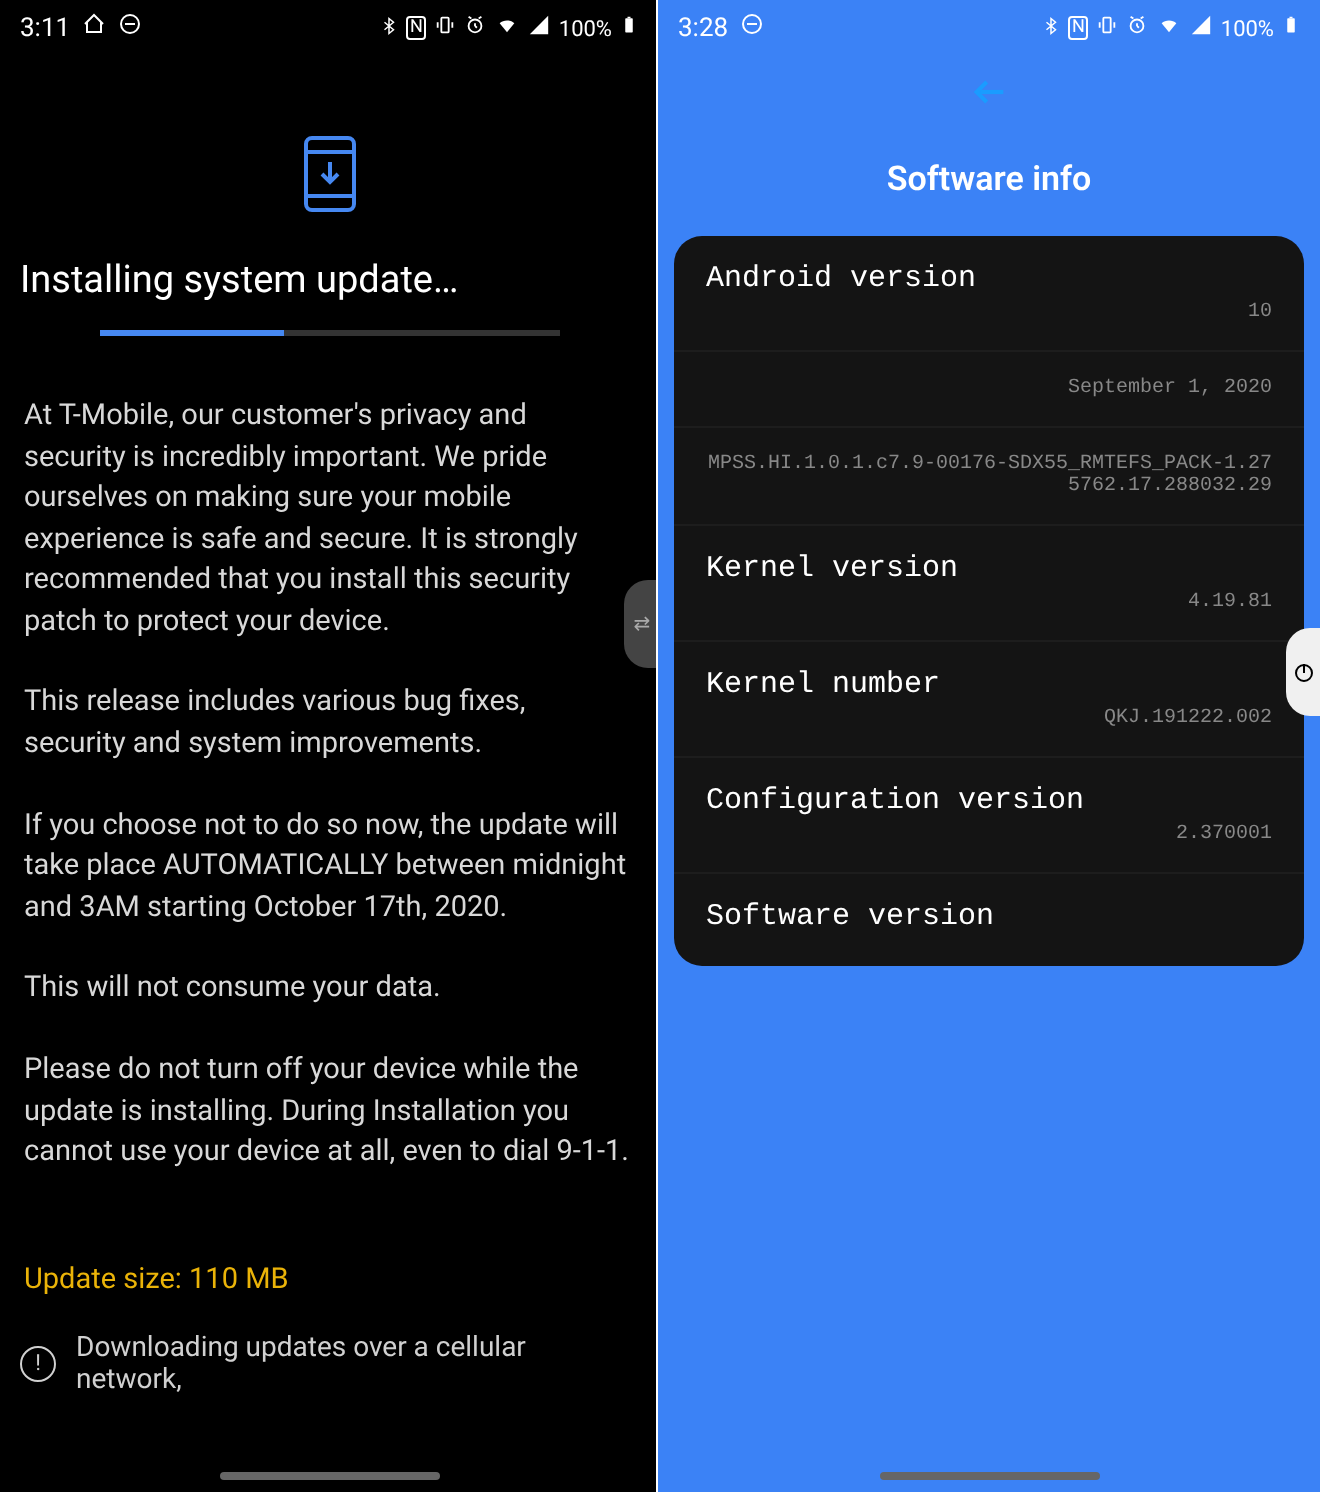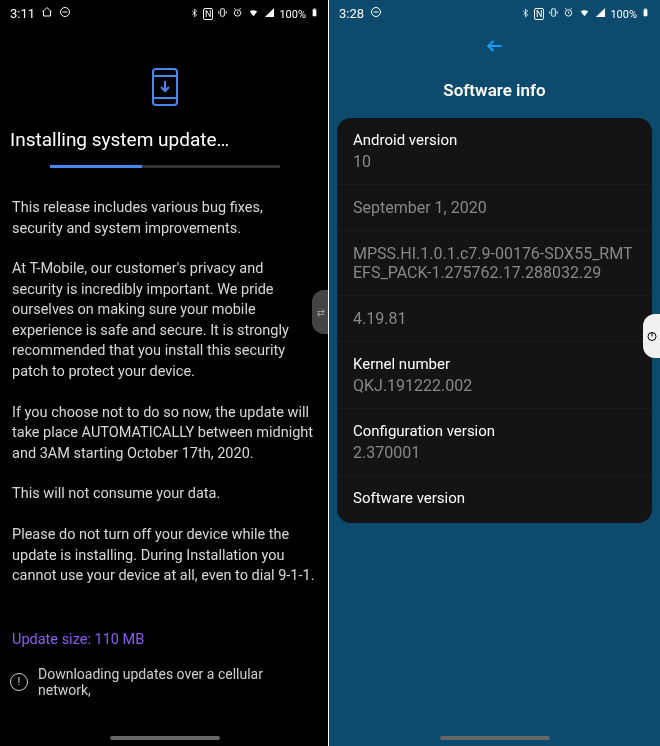--- a/index.html
+++ b/index.html
@@ -16,26 +16,26 @@
     }
     .phone {
       width: 329px;
       height: 746px;
       background: #000;
       position: relative;
       overflow: hidden;
     }
     .phone.right {
       width: 331px;
-      background: #0c4a6e;
+      background: #3b82f6;
     }
     .status-bar {
       display: flex;
       justify-content: space-between;
-      align-items: flex-start;
+      align-items: flex-end;
       padding: 6px 10px 2px 10px;
       color: #fff;
       font-size: 13px;
       height: 24px;
     }
     .status-left {
       display: flex;
       align-items: center;
       gap: 6px;
     }
@@ -92,21 +92,21 @@
     .body-text {
       color: #d8d8d8;
       padding: 30px 12px 0 12px;
       font-size: 14.5px;
       line-height: 1.42;
     }
     .body-text p {
       margin-bottom: 20px;
     }
     .update-size {
-      color: #8b5cf6;
+      color: #eab308;
       padding: 24px 12px 12px 12px;
       font-size: 14.5px;
     }
     .cellular-warn {
       display: flex;
       align-items: center;
       gap: 10px;
       padding: 6px 12px 0 10px;
       color: #d0d0d0;
       font-size: 14px;
@@ -128,20 +128,21 @@
       left: 50%;
       transform: translateX(-50%);
       width: 110px;
       height: 4px;
       background: #666;
       border-radius: 2px;
     }
     
     .info-list {
       padding: 0;
+      font-family: Liberation Mono, monospace;
     }
     .info-card {
       background: #141414;
       margin: 6px 8px;
       border-radius: 14px;
       overflow: hidden;
     }
     .info-item {
       padding: 13px 16px;
       border-bottom: 1px solid rgba(255,255,255,0.04);
@@ -149,22 +150,23 @@
     .info-item:last-child {
       border-bottom: none;
     }
     .info-label {
       color: #fff;
       font-size: 15px;
       margin-bottom: 3px;
     }
     .info-value {
       color: #888;
-      font-size: 16px;
+      font-size: 10px;
       word-break: break-all;
+      text-align: right;
     }
     .side-tab {
       position: absolute;
       right: -1px;
       top: 290px;
       width: 18px;
       height: 44px;
       background: #444;
       border-radius: 12px 0 0 12px;
       display: flex;
@@ -261,22 +263,22 @@
     </span>
   </div>
 
   <div class="update-title">Installing system update…</div>
 
   <div class="progress-bar">
     <div class="progress-fill"></div>
   </div>
 
   <div class="body-text">
+    <p>At T-Mobile, our customer's privacy and security is incredibly important. We pride ourselves on making sure your mobile experience is safe and secure. It is strongly recommended that you install this security patch to protect your device.</p>
     <p>This release includes various bug fixes, security and system improvements.</p>
-    <p>At T-Mobile, our customer's privacy and security is incredibly important. We pride ourselves on making sure your mobile experience is safe and secure. It is strongly recommended that you install this security patch to protect your device.</p>
     <p>If you choose not to do so now, the update will take place AUTOMATICALLY between midnight and 3AM starting October 17th, 2020.</p>
     <p>This will not consume your data.</p>
     <p>Please do not turn off your device while the update is installing. During Installation you cannot use your device at all, even to dial 9-1-1.</p>
   </div>
 
   <div class="update-size">Update size: 110 MB</div>
 
   <div class="cellular-warn">
     <span class="info-icon">!</span>
     <span>Downloading updates over a cellular network,</span>
@@ -358,20 +360,21 @@
         <div class="info-label">Android version</div>
         <div class="info-value">10</div>
       </div>
       <div class="info-item">
         <div class="info-value">September 1, 2020</div>
       </div>
       <div class="info-item">
         <div class="info-value">MPSS.HI.1.0.1.c7.9-00176-SDX55_RMTEFS_PACK-1.275762.17.288032.29</div>
       </div>
       <div class="info-item">
+        <div class="info-label">Kernel version</div>
         <div class="info-value">4.19.81</div>
       </div>
       <div class="info-item">
         <div class="info-label">Kernel number</div>
         <div class="info-value">QKJ.191222.002</div>
       </div>
       <div class="info-item">
         <div class="info-label">Configuration version</div>
         <div class="info-value">2.370001</div>
       </div>

